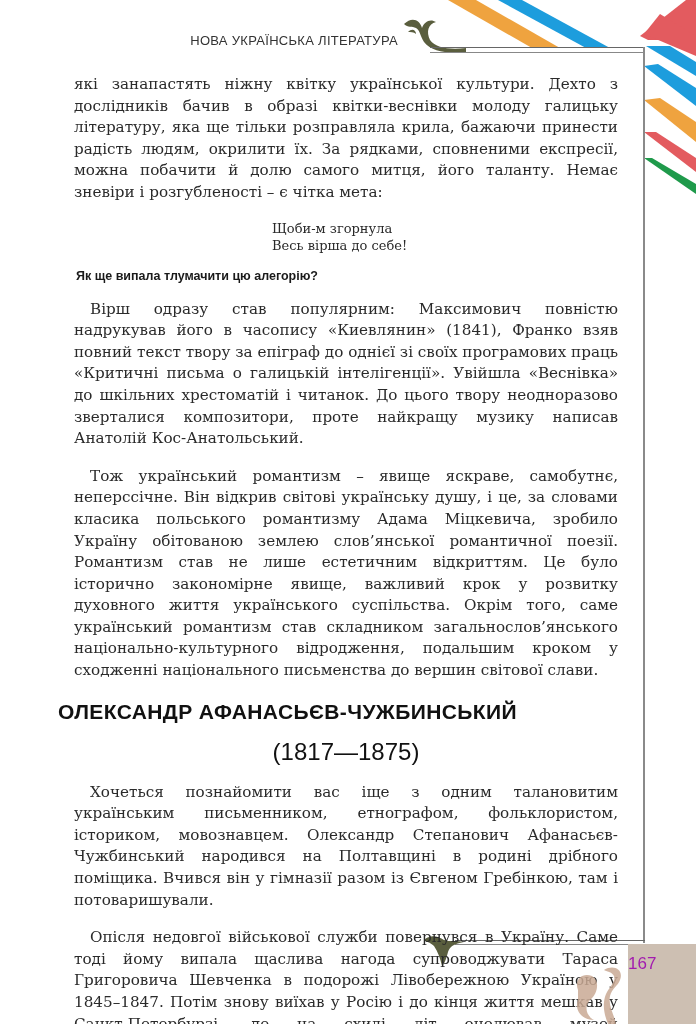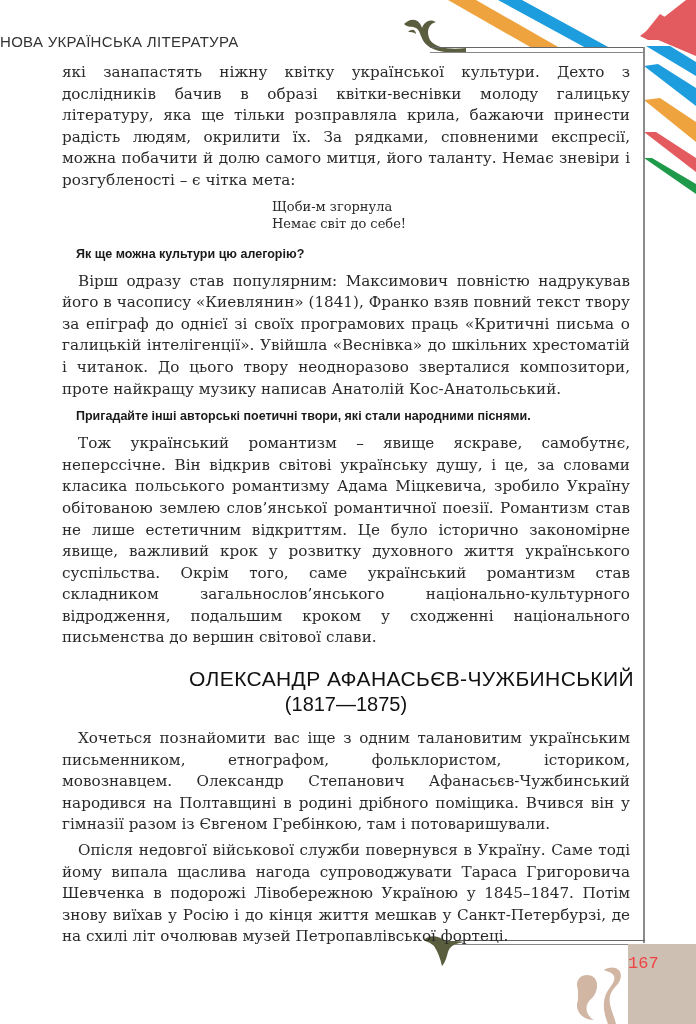--- a/index.html
+++ b/index.html
@@ -4,47 +4,47 @@
 <style>
   html, body { margin:0; padding:0; }
   body {
     width:696px; height:1024px; position:relative; overflow:hidden;
     background:#ffffff;
     font-family:"DejaVu Serif", "Liberation Serif", serif;
     color:#2a2a2a;
   }
   .stripes { position:absolute; left:0; top:0; width:696px; height:1024px; pointer-events:none; }
   .header {
-    position:absolute; left:0; top:33px; width:398px; 
-    font-family:"Liberation Sans", sans-serif; font-size:15px; letter-spacing:0.3px; color:#333;
+    position:absolute; left:0; top:33px; width:398px; text-align:right;
+    font-family:"Liberation Sans", sans-serif; font-size:13px; letter-spacing:0.3px; color:#333;
   }
   .ornament-top { position:absolute; left:398px; top:14px; width:70px; height:40px; }
   .frame-top { position:absolute; left:430px; top:47px; width:214px; height:4px; border-top:1px solid #666; border-bottom:1px solid #888; }
   .frame-right { position:absolute; left:643px; top:47px; width:2px; height:896px; background:#8a8a8a; }
   .frame-bottom { position:absolute; left:455px; top:940px; width:190px; height:3px; border-top:1px solid #666; border-bottom:1px solid #888; }
   .ornament-bottom { position:absolute; left:420px; top:930px; width:46px; height:36px; }
   .content { position:absolute; left:58px; top:58px; width:576px; }
-  p { margin:4px; font-size:15.2px; line-height:21.6px; text-align:justify; text-indent:16px; }
+  p { margin:16px; font-size:15.2px; line-height:21.6px; text-align:justify; text-indent:16px; }
   p.noindent { text-indent:0; }
   .poem { text-align:left; margin:6px 0 6px 214px; font-size:13px; line-height:17.5px; }
   .question {
     font-family:"Liberation Sans", sans-serif; font-weight:bold; font-size:12.5px;
     margin:14px 0 10px 18px; color:#1a1a1a;
   }
   .question2 { margin:9px 0 10px 18px; }
   .name-title {
-    font-family:"Liberation Sans", sans-serif; font-weight:normal; font-size:21px;
-    text-align:right; letter-spacing:0.4px; margin:18px 0 2px 0; color:#111;
+    font-family:"Liberation Sans", sans-serif; font-weight:bold; font-size:21px;
+    text-align:left; letter-spacing:0.4px; margin:18px 0 14px 0; color:#111;
   }
   .years {
-    font-family:"Liberation Sans", sans-serif; font-size:20px; text-align:center; margin:0 0 12px 0; color:#111;
+    font-family:"Liberation Sans", sans-serif; font-size:24px; text-align:center; margin:0 0 12px 0; color:#111;
   }
   .page-tab { position:absolute; left:628px; top:944px; width:68px; height:80px; background:#cdbfb2; }
   .page-number {
-    position:absolute; left:628px; top:954px; font-family:Liberation Mono, monospace; font-size:17px; color:#ef4444;
+    position:absolute; left:628px; top:954px; font-family:Liberation Sans, sans-serif; font-size:17px; color:#a21caf;
   }
   .logo-bottom { position:absolute; left:570px; top:950px; width:60px; height:74px; }
 </style>
 </head>
 <body>
 
 <svg class="stripes" viewBox="0 0 696 1024">
   <polygon points="448,0 476,0 560,48 532,48" fill="#efa33f"></polygon>
   <polygon points="498,0 522,0 610,48 586,48" fill="#1d9ddd"></polygon>
   <polygon points="646,46 670,46 696,62 696,76" fill="#1d9ddd"></polygon>
@@ -66,25 +66,24 @@
 <div class="frame-right"></div>
 <div class="frame-bottom"></div>
 <svg class="ornament-bottom" viewBox="0 0 46 36">
   <path d="M4,10 C10,4 18,6 24,10 C30,12 36,10 44,12 C34,14 30,16 28,22 C26,30 24,34 22,36 C20,28 18,22 14,16 C10,12 6,12 4,10 Z" fill="#5a5e3e"></path>
 </svg>
 
 <div class="content">
   <p class="noindent">які занапастять ніжну квітку української культури. Дехто з дослідників бачив в образі квітки-веснівки молоду галицьку літературу, яка ще тільки розправляла крила, бажаючи принести радість людям, окрилити їх. За рядками, сповненими експресії, можна побачити й долю самого митця, його таланту. Немає зневіри і розгубленості – є чітка мета:</p>
   <div class="poem">
     <div>Щоби-м згорнула</div>
-    <div>Немає світ до себе!</div>
+    <div>Весь вірша до себе!</div>
   </div>
-  <div class="question">Як ще можна культури цю алегорію?</div>
+  <div class="question">Як ще випала тлумачити цю алегорію?</div>
   <p>Вірш одразу став популярним: Максимович повністю надрукував його в часопису «Киевлянин» (1841), Франко взяв повний текст твору за епіграф до однієї зі своїх програмових праць «Критичні письма о галицькій інтелігенції». Увійшла «Веснівка» до шкільних хрестоматій і читанок. До цього твору неодноразово зверталися композитори, проте найкращу музику написав Анатолій Кос-Анатольський.</p>
-  <div class="question question2">Пригадайте інші авторські поетичні твори, які стали народними піснями.</div>
   <p>Тож український романтизм – явище яскраве, самобутнє, неперссічне. Він відкрив світові українську душу, і це, за словами класика польського романтизму Адама Міцкевича, зробило Україну обітованою землею слов’янської романтичної поезії. Романтизм став не лише естетичним відкриттям. Це було історично закономірне явище, важливий крок у розвитку духовного життя українського суспільства. Окрім того, саме український романтизм став складником загальнослов’янського національно-культурного відродження, подальшим кроком у сходженні національного письменства до вершин світової слави.</p>
   <div class="name-title">ОЛЕКСАНДР АФАНАСЬЄВ-ЧУЖБИНСЬКИЙ</div>
   <div class="years">(1817—1875)</div>
   <p>Хочеться познайомити вас іще з одним талановитим українським письменником, етнографом, фольклористом, істориком, мовознавцем. Олександр Степанович Афанасьєв-Чужбинський народився на Полтавщині в родині дрібного поміщика. Вчився він у гімназії разом із Євгеном Гребінкою, там і потоваришували.</p>
   <p>Опісля недовгої військової служби повернувся в Україну. Саме тоді йому випала щаслива нагода супроводжувати Тараса Григоровича Шевченка в подорожі Лівобережною Україною у 1845–1847. Потім знову виїхав у Росію і до кінця життя мешкав у Санкт-Петербурзі, де на схилі літ очолював музей Петропавлівської фортеці.</p>
 </div>
 
 <div class="page-tab"></div>
 <svg class="logo-bottom" viewBox="0 0 60 74">
   <path d="M8,40 C4,30 12,22 22,26 C30,30 28,44 20,50 C14,56 16,66 24,70 C12,70 4,60 8,50 Z" fill="#c9a994" opacity="0.85"></path>

